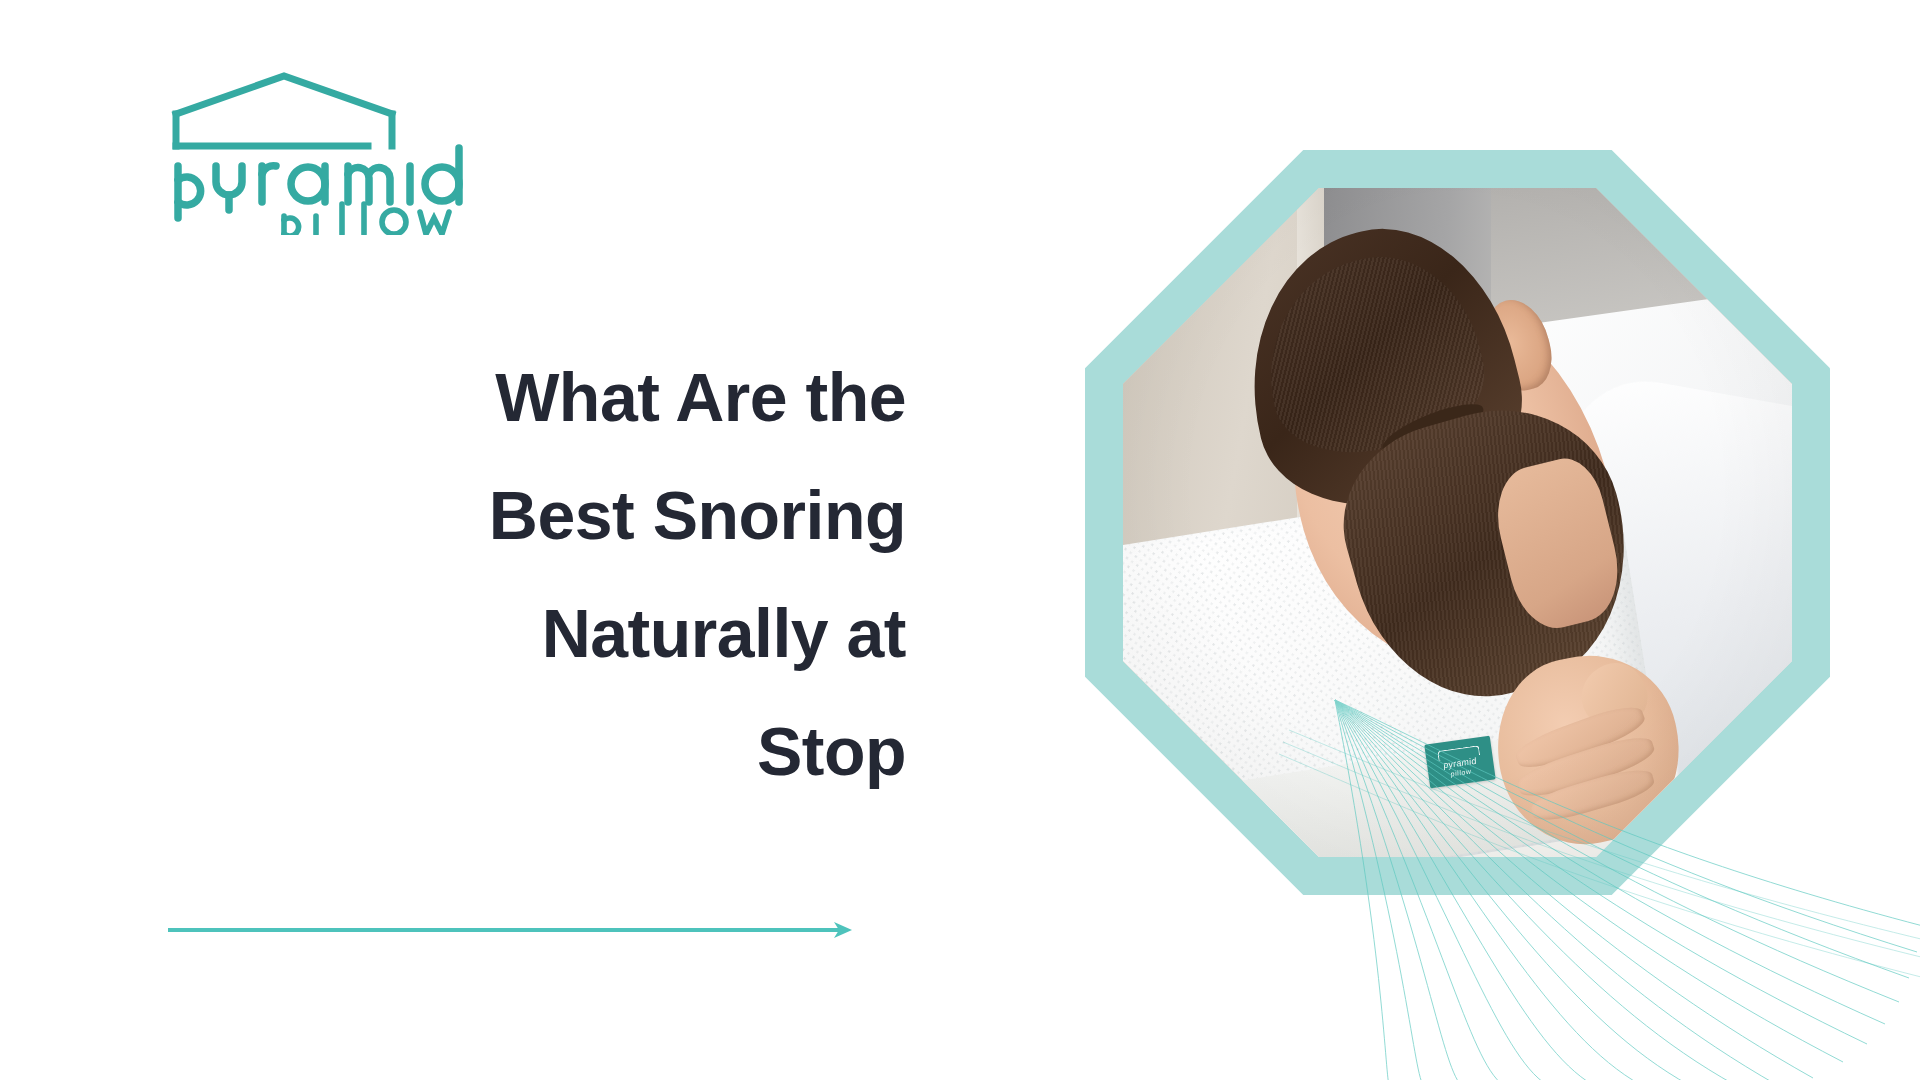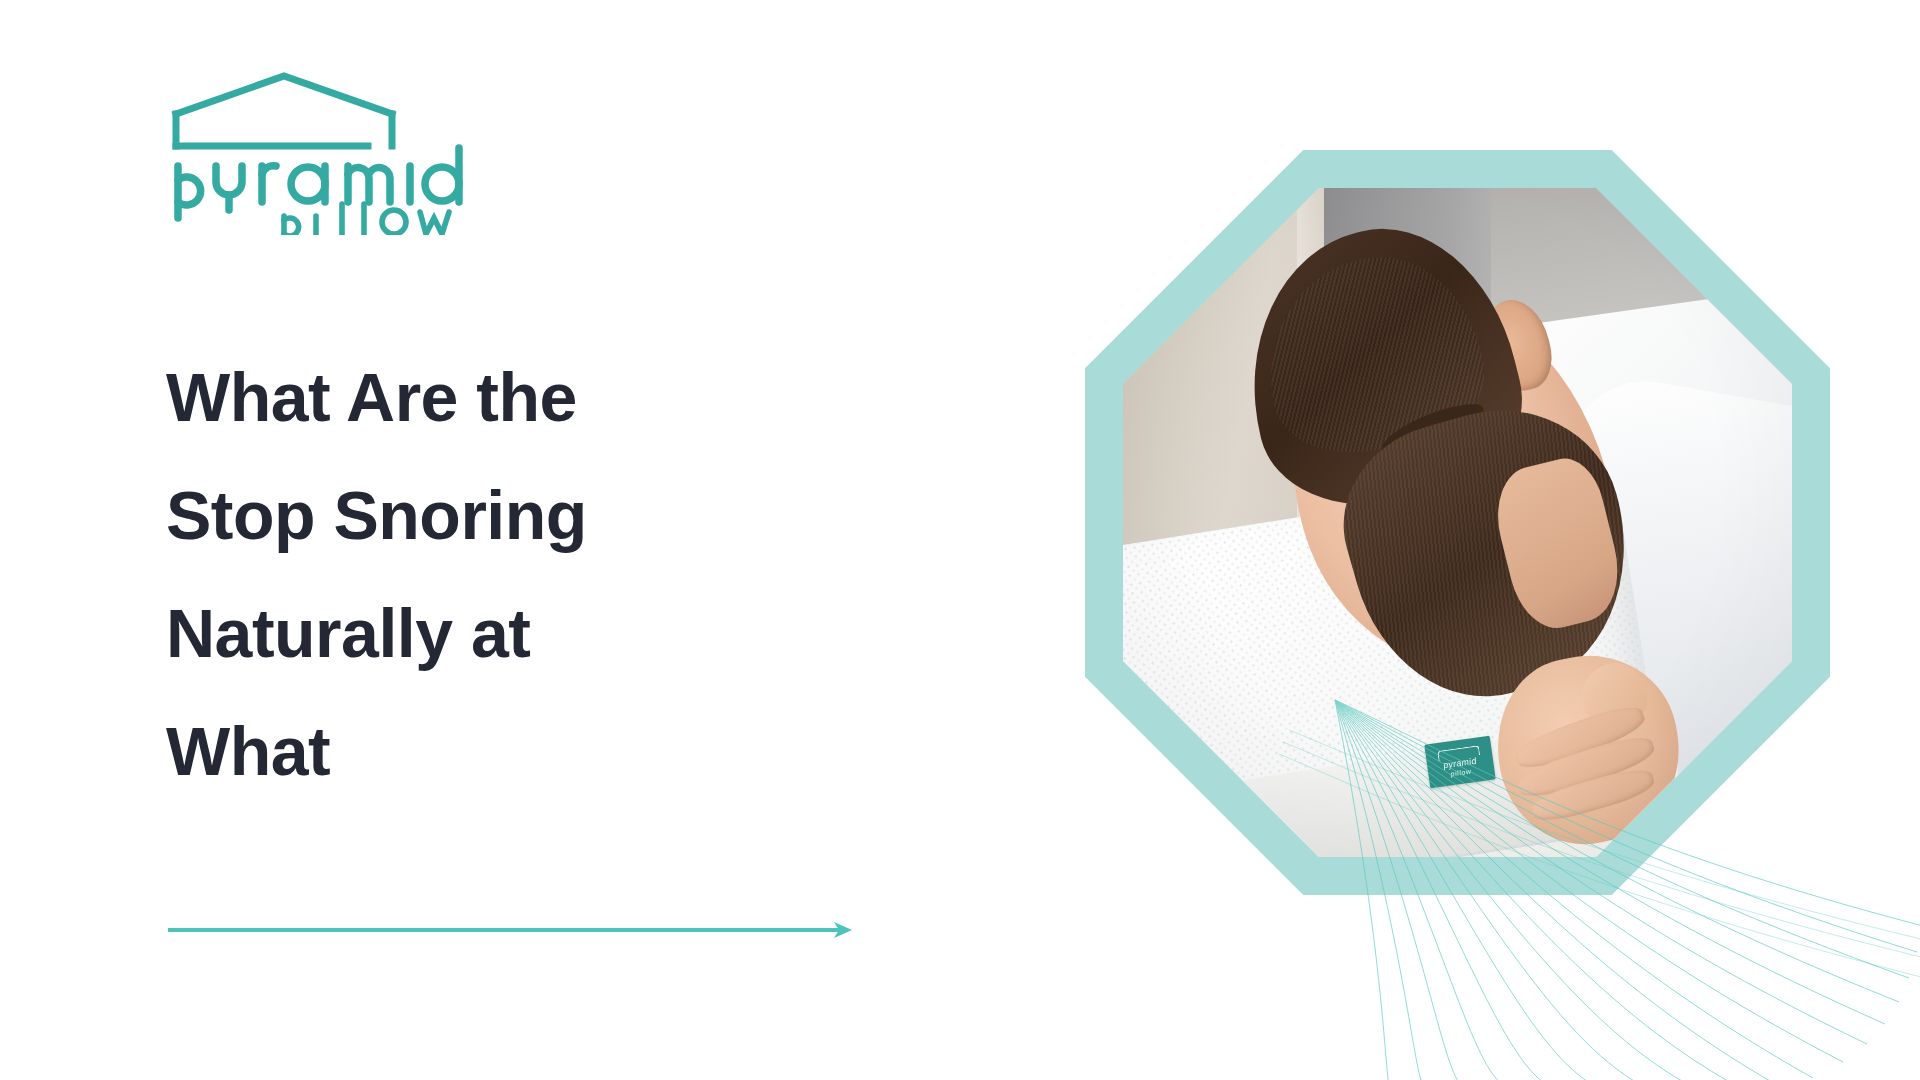--- a/index.html
+++ b/index.html
@@ -48,21 +48,21 @@
     top: 338px;
     width: 740px;
     margin: 0;
     font-family: "Liberation Sans", sans-serif;
     font-weight: 700;
     font-size: 68px;
     line-height: 118px;
     letter-spacing: -0.5px;
     color: #242834;
   }
-  .headline .hl-line { display: block; white-space: nowrap; }
+  .headline .hl-line { display: block; white-space: nowrap; text-align: right; }
 
   .arrow-rule {
     position: absolute;
     left: 166px;
     top: 915px;
     width: 700px;
     height: 30px;
   }
   .arrow-rule svg { display: block; width: 700px; height: 30px; }
 
@@ -362,23 +362,23 @@
           <path d="M176 134 L176 164"></path>
           <path d="M198 134 L198 164"></path>
           <circle cx="228" cy="152" r="12"></circle>
           <path d="M254 142 L260 164 L268 148 L276 164 L283 142"></path>
         </g>
       </svg>
     </div>
 
     <h1 class="headline">
       <span class="hl-line">What Are the</span>
-      <span class="hl-line">Stop Snoring</span>
+      <span class="hl-line">Best Snoring</span>
       <span class="hl-line">Naturally at</span>
-      <span class="hl-line">What</span>
+      <span class="hl-line">Stop</span>
     </h1>
 
     <div class="arrow-rule">
       <svg viewBox="0 0 700 30" xmlns="http://www.w3.org/2000/svg">
         <line x1="2" y1="15" x2="678" y2="15" stroke="#4ec3bc" stroke-width="4" stroke-linecap="butt"></line>
         <path d="M668 7 L686 15 L668 23 L673 15 Z" fill="#4ec3bc"></path>
       </svg>
     </div>
   </div>
 

